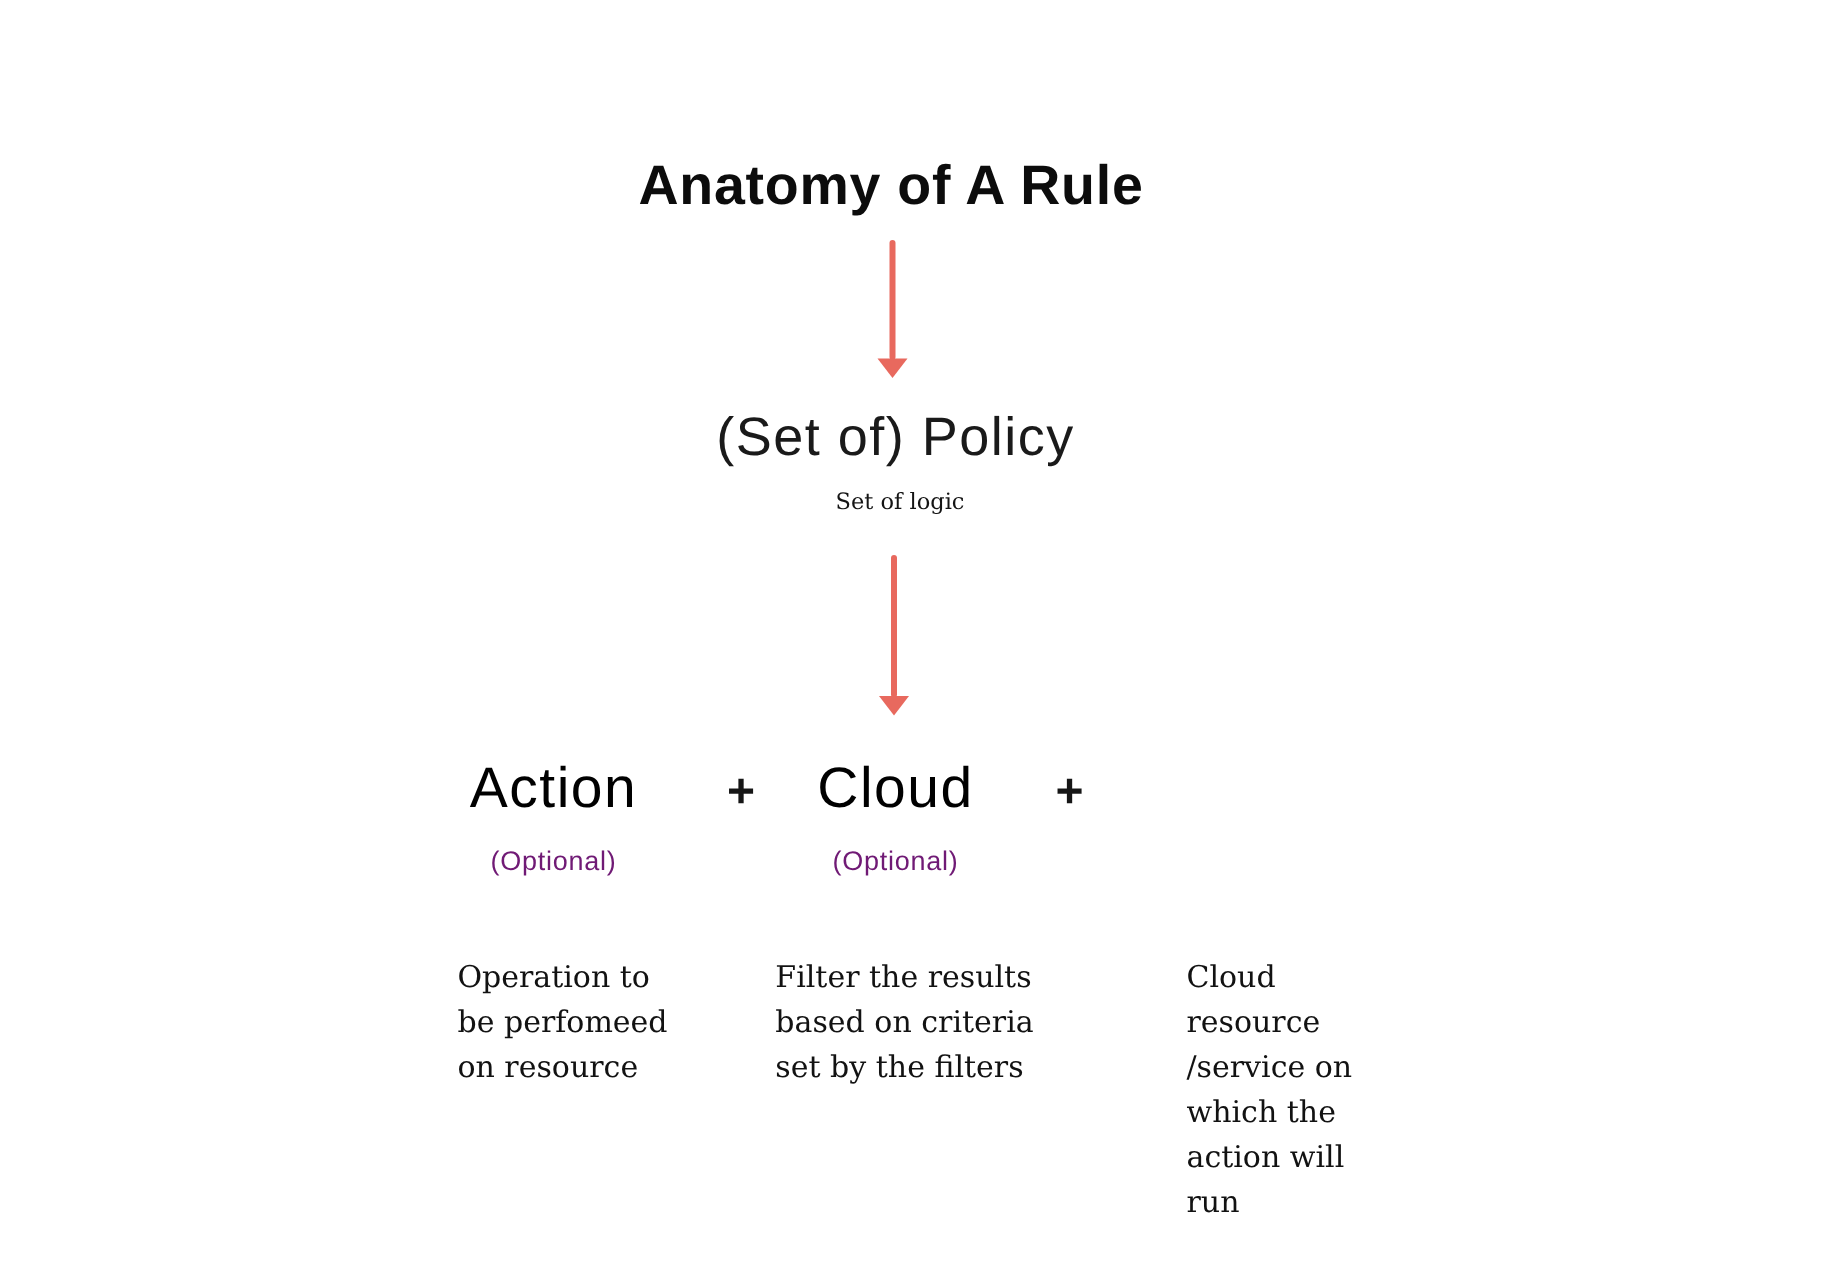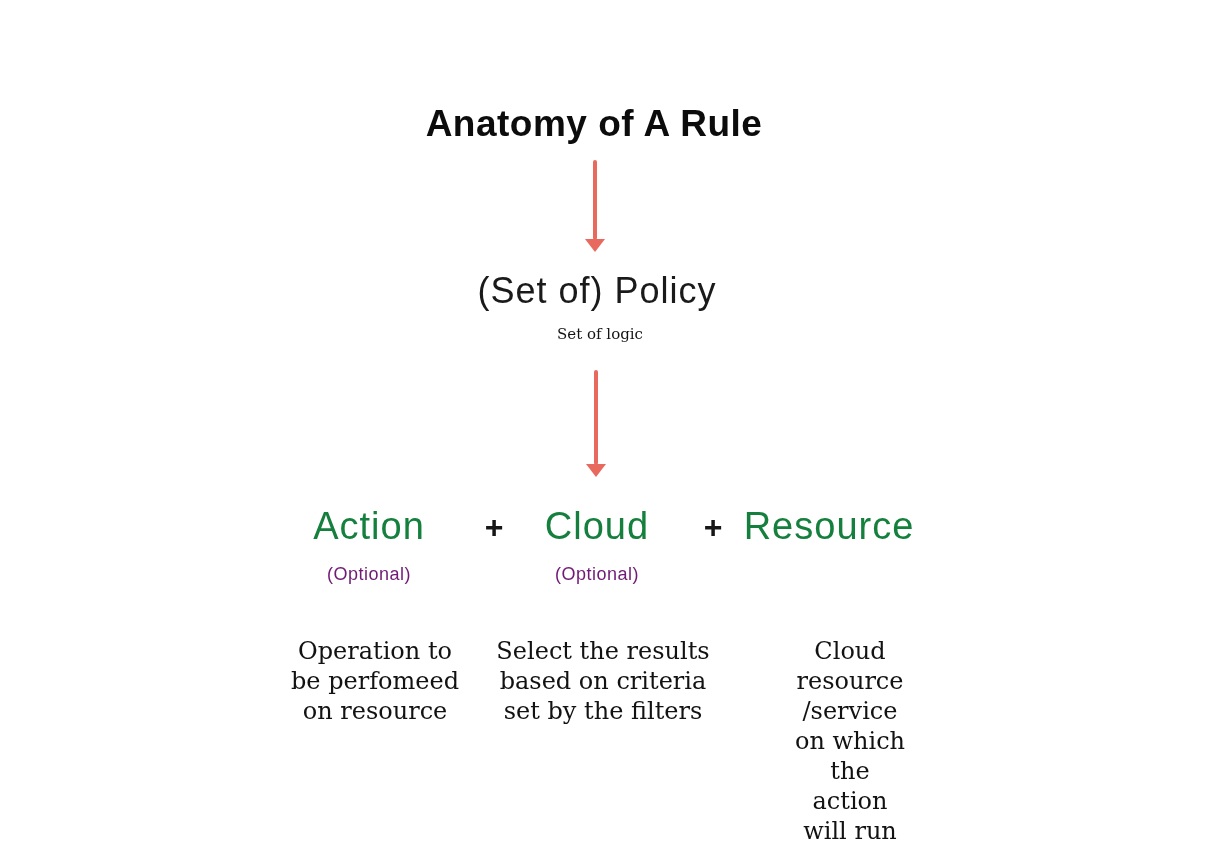--- a/index.html
+++ b/index.html
@@ -62,42 +62,42 @@
     left: 600px;
     font-family: "DejaVu Serif", serif;
     font-size: 15px;
     color: #141414;
   }
   .component-label {
     top: 505px;
     font-size: 38px;
     font-weight: 400;
     letter-spacing: 1px;
-    color: #15803d;
+    color: #000000;
   }
   .plus-sign {
     top: 509px;
     font-size: 32px;
     font-weight: 700;
     color: #161616;
   }
   .optional-label {
     top: 564px;
     font-size: 18px;
     font-weight: 400;
     letter-spacing: 0.5px;
     color: #701a75;
   }
   .description {
     position: absolute;
     transform: translateX(-50%);
     top: 636px;
-    text-align: center;
+    text-align: left;
     font-family: "DejaVu Serif", serif;
-    font-size: 24px;
+    font-size: 20px;
     line-height: 30px;
     color: #121212;
     white-space: pre-line;
   }
   .desc-action   { left: 375px; }
   .desc-filter   { left: 603px; }
   .desc-resource { left: 850px; }
   .col-action   { left: 369px; }
   .col-filter   { left: 597px; }
   .col-resource { left: 829px; }
@@ -126,31 +126,30 @@
   </div>
 
   <div class="abs-center component-label col-action">Action</div>
 
   <div class="abs-center plus-sign plus-1">+</div>
 
   <div class="abs-center component-label col-filter">Cloud</div>
 
   <div class="abs-center plus-sign plus-2">+</div>
 
-  <div class="abs-center component-label col-resource">Resource</div>
 
   <div class="abs-center optional-label col-action">(Optional)</div>
 
   <div class="abs-center optional-label col-filter">(Optional)</div>
 
   <div class="description desc-action">Operation to
 be perfomeed
 on resource</div>
 
-  <div class="description desc-filter">Select the results
+  <div class="description desc-filter">Filter the results
 based on criteria
 set by the filters</div>
 
   <div class="description desc-resource">Cloud resource
 /service on which the
 action will run</div>
 
 </div>
 
 </body></html>

